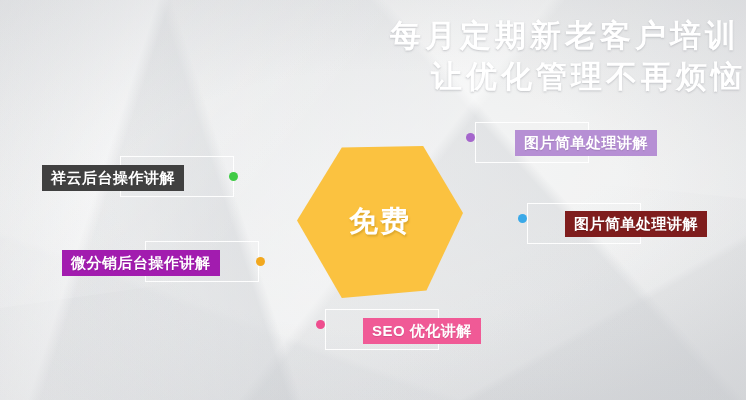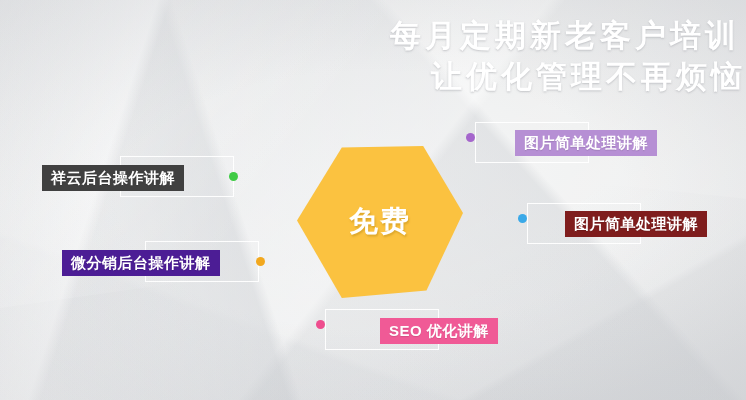--- a/index.html
+++ b/index.html
@@ -188,35 +188,35 @@
   </div>
 
   <div class="item" id="item-xiangyun">
     <div class="frame"></div>
     <div class="tag" style="background: #404040;">祥云后台操作讲解</div>
     <div class="dot" style="background: rgb(63, 203, 69);"></div>
   </div>
 
   <div class="item" id="item-weifenxiao">
     <div class="frame"></div>
-    <div class="tag" style="background: #4c1d95; text-align: center;">微分销后台操作讲解</div>
+    <div class="tag" style="background: #a21caf; text-align: center;">微分销后台操作讲解</div>
     <div class="dot" style="background: rgb(242, 168, 30);"></div>
   </div>
 
   <div class="item" id="item-weixin">
     <div class="frame"></div>
     <div class="tag" style="background: rgb(182, 143, 212);">图片简单处理讲解</div>
     <div class="dot" style="background: rgb(165, 102, 204);"></div>
   </div>
 
   <div class="item" id="item-tupian">
     <div class="frame"></div>
     <div class="tag" style="background: #7f1d1d;">图片简单处理讲解</div>
     <div class="dot" style="background: rgb(58, 169, 232);"></div>
   </div>
 
   <div class="item" id="item-seo">
     <div class="frame"></div>
-    <div class="tag" style="background: rgb(240, 90, 150); margin-left: 17px;">SEO 优化讲解</div>
+    <div class="tag" style="background: rgb(240, 90, 150);">SEO 优化讲解</div>
     <div class="dot" style="background: rgb(238, 77, 142);"></div>
   </div>
 
 </div>
 
 </body></html>

